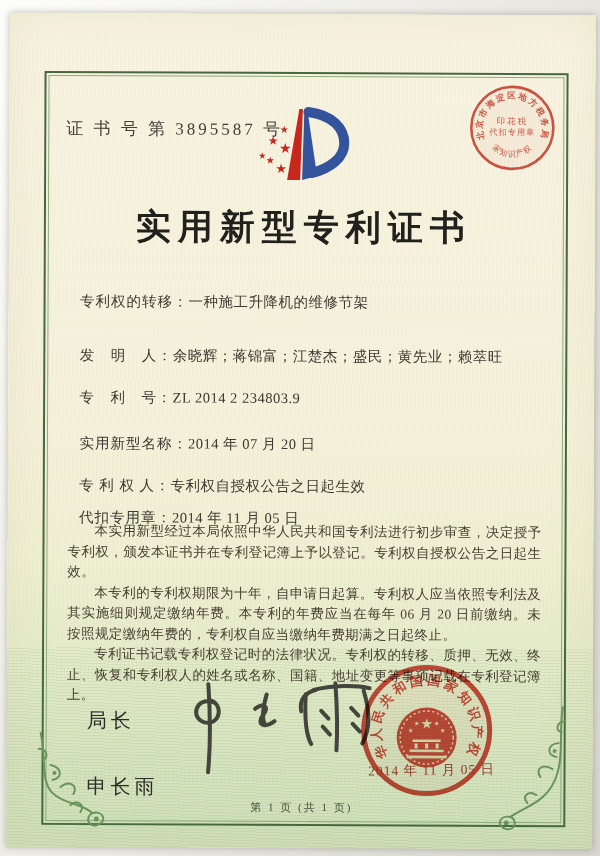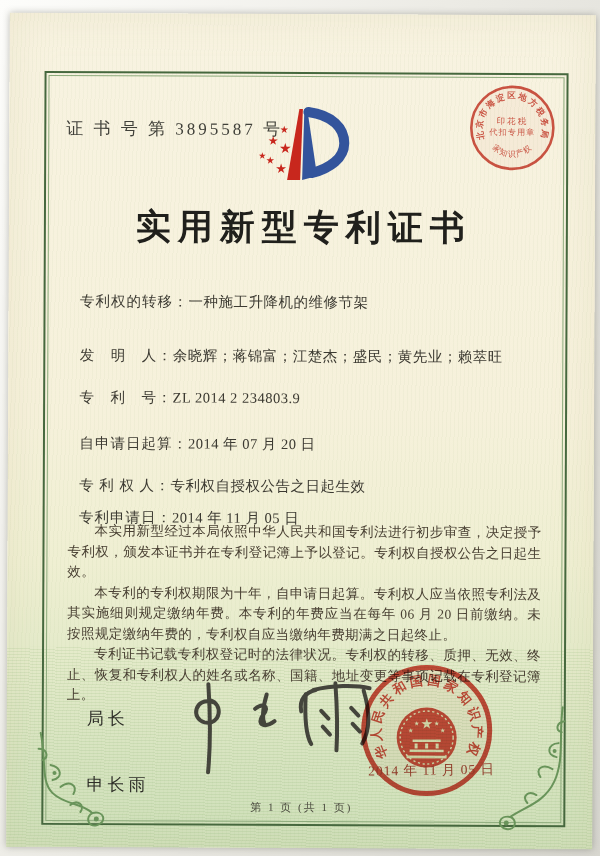--- a/index.html
+++ b/index.html
@@ -32,21 +32,21 @@
     font-size:35px;font-weight:bold;color:#20201c;letter-spacing:7px;white-space:pre;
   }
   .field-row{position:absolute;left:57px;width:470px;height:22px;font-size:14.5px;color:#3c3a32;white-space:pre;}
   .field-row .lbl{letter-spacing:1px;}
   .field-row .val{letter-spacing:.5px;}
   .paras{
     position:absolute;left:60px;top:508px;width:474px;font-size:13.5px;line-height:20.5px;
     color:#494033;letter-spacing:.4px;text-align:justify;
   }
   .paras p{margin:0;text-indent:2em;}
-  .signer{position:absolute;left:80px;color:#2d2d27;font-size:17px;letter-spacing:4px;white-space:pre;}
+  .signer{position:absolute;left:80px;color:#2d2d27;font-size:20px;letter-spacing:4px;white-space:pre;}
   .signature{position:absolute;left:157px;top:656px;width:240px;height:115px;}
   .seal{position:absolute;left:345px;top:641px;width:150px;height:150px;opacity:.88;mix-blend-mode:multiply;}
   .seal-date{
     position:absolute;left:350px;top:747px;width:150px;text-align:center;
     font-size:13.5px;color:#8f3a28;letter-spacing:1px;transform:rotate(-1.2deg);white-space:pre;z-index:5;
   }
   .tax-stamp{position:absolute;left:447px;top:57px;width:112px;height:112px;opacity:.85;mix-blend-mode:multiply;}
   .footer{
     position:absolute;left:35px;top:786px;width:520px;text-align:center;
     font-size:11px;color:#4c4c40;letter-spacing:2px;white-space:pre;
@@ -98,27 +98,27 @@
   <div class="field-row" style="top:262px">
     <span class="lbl">专利权的转移：</span><span class="val">一种施工升降机的维修节架</span>
   </div>
   <div class="field-row" style="top:316px">
     <span class="lbl">发　明　人：</span><span class="val">余晓辉；蒋锦富；江楚杰；盛民；黄先业；赖萃旺</span>
   </div>
   <div class="field-row" style="top:358px">
     <span class="lbl">专　利　号：</span><span class="val">ZL 2014 2 234803.9</span>
   </div>
   <div class="field-row" style="top:404px">
-    <span class="lbl">自申请日起算：</span><span class="val">2014 年 07 月 20 日</span>
+    <span class="lbl">实用新型名称：</span><span class="val">2014 年 07 月 20 日</span>
   </div>
   <div class="field-row" style="top:446px">
     <span class="lbl">专 利 权 人：</span><span class="val">专利权自授权公告之日起生效</span>
   </div>
   <div class="field-row" style="top:478px">
-    <span class="lbl">专利申请日：</span><span class="val">2014 年 11 月 05 日</span>
+    <span class="lbl">代扣专用章：</span><span class="val">2014 年 11 月 05 日</span>
   </div>
 
   <div class="paras">
     <p>本实用新型经过本局依照中华人民共和国专利法进行初步审查，决定授予专利权，颁发本证书并在专利登记簿上予以登记。专利权自授权公告之日起生效。</p>
     <p>本专利的专利权期限为十年，自申请日起算。专利权人应当依照专利法及其实施细则规定缴纳年费。本专利的年费应当在每年 06 月 20 日前缴纳。未按照规定缴纳年费的，专利权自应当缴纳年费期满之日起终止。</p>
     <p>专利证书记载专利权登记时的法律状况。专利权的转移、质押、无效、终止、恢复和专利权人的姓名或名称、国籍、地址变更等事项记载在专利登记簿上。</p>
   </div>
 
   <div class="signer" style="top:694px">局长</div>
   <div class="signer" style="top:760px">申长雨</div>

